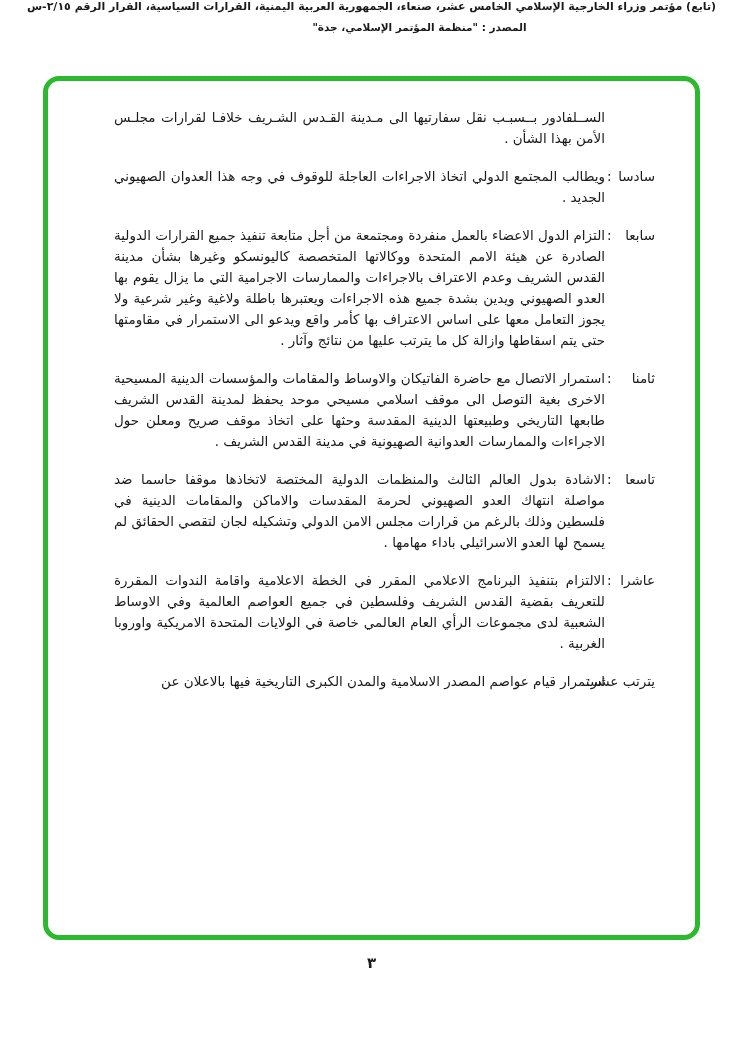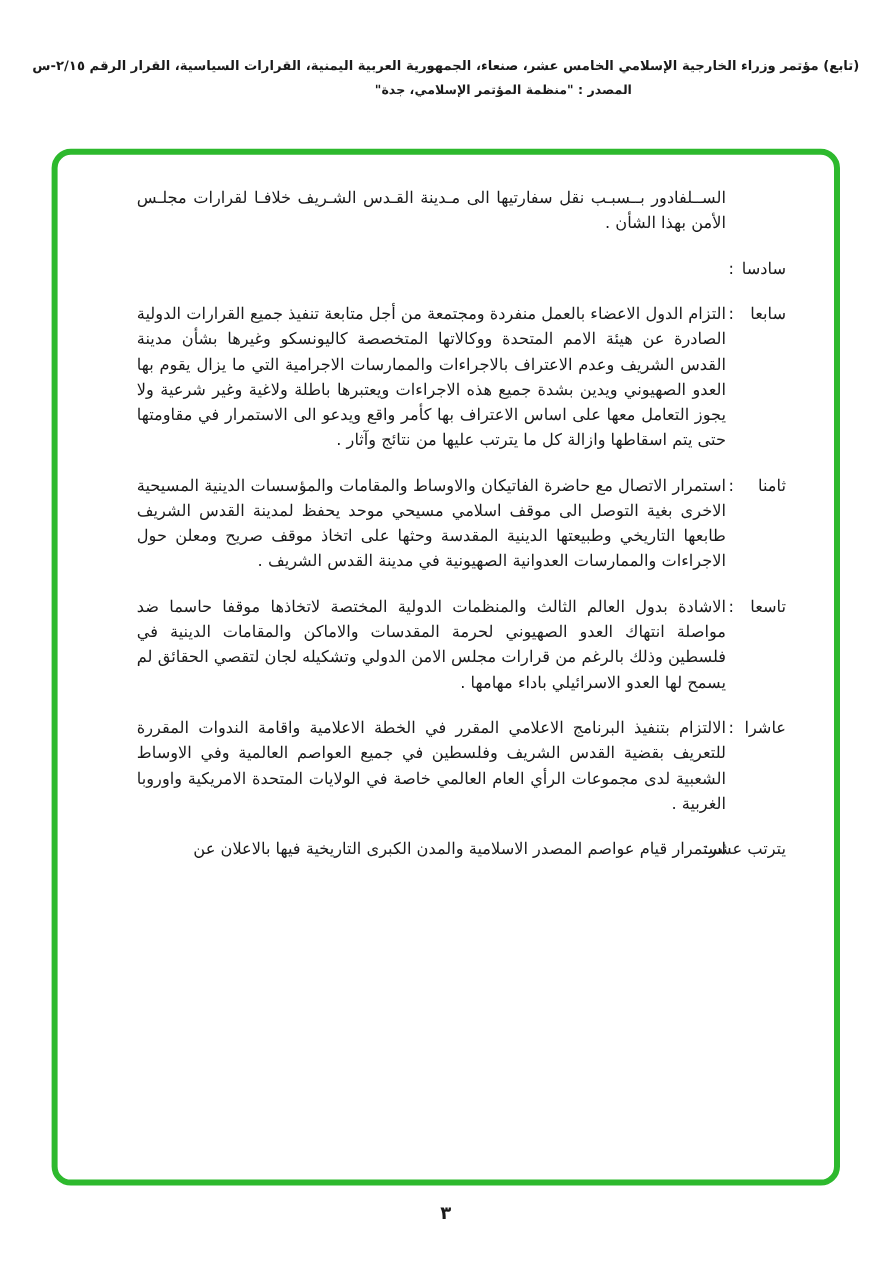--- a/index.html
+++ b/index.html
@@ -11,21 +11,20 @@
     position: relative;
     width: 743px;
     height: 1059px;
     background: #ffffff;
     font-family: "DejaVu Sans", sans-serif;
     color: #1a1a1a;
     direction: rtl;
     overflow: hidden;
   }
   .header {
-    padding-top: 48px;
     text-align: center;
   }
   .header-line1 {
     font-size: 11px;
     font-weight: bold;
     line-height: 14px;
     padding: 0 6px;
     letter-spacing: 0;
   }
   .header-line2 {
@@ -101,20 +100,21 @@
     <div class="frame-inner">
 
       <p class="intro">الســلفادور بــسبـب نقل سفارتيها الى مـدينة القـدس الشـريف خلافـا لقرارات مجلـس الأمن بهذا الشأن .</p>
 
       <div class="item">
         <div class="label-cell">
           <span>سادسا</span>
           <span class="colon">:</span>
         </div>
         <div class="text-cell">
+          <p>ويطالب المجتمع الدولي اتخاذ الاجراءات العاجلة للوقوف في وجه هذا العدوان الصهيوني الجديد .</p>
         </div>
       </div>
 
       <div class="item">
         <div class="label-cell">
           <span>سابعا</span>
           <span class="colon">:</span>
         </div>
         <div class="text-cell">
           <p>التزام الدول الاعضاء بالعمل منفردة ومجتمعة من أجل متابعة تنفيذ جميع القرارات الدولية الصادرة عن هيئة الامم المتحدة ووكالاتها المتخصصة كاليونسكو وغيرها بشأن مدينة القدس الشريف وعدم الاعتراف بالاجراءات والممارسات الاجرامية التي ما يزال يقوم بها العدو الصهيوني ويدين بشدة جميع هذه الاجراءات ويعتبرها باطلة ولاغية وغير شرعية ولا يجوز التعامل معها على اساس الاعتراف بها كأمر واقع ويدعو الى الاستمرار في مقاومتها حتى يتم اسقاطها وازالة كل ما يترتب عليها من نتائج وآثار .</p>

